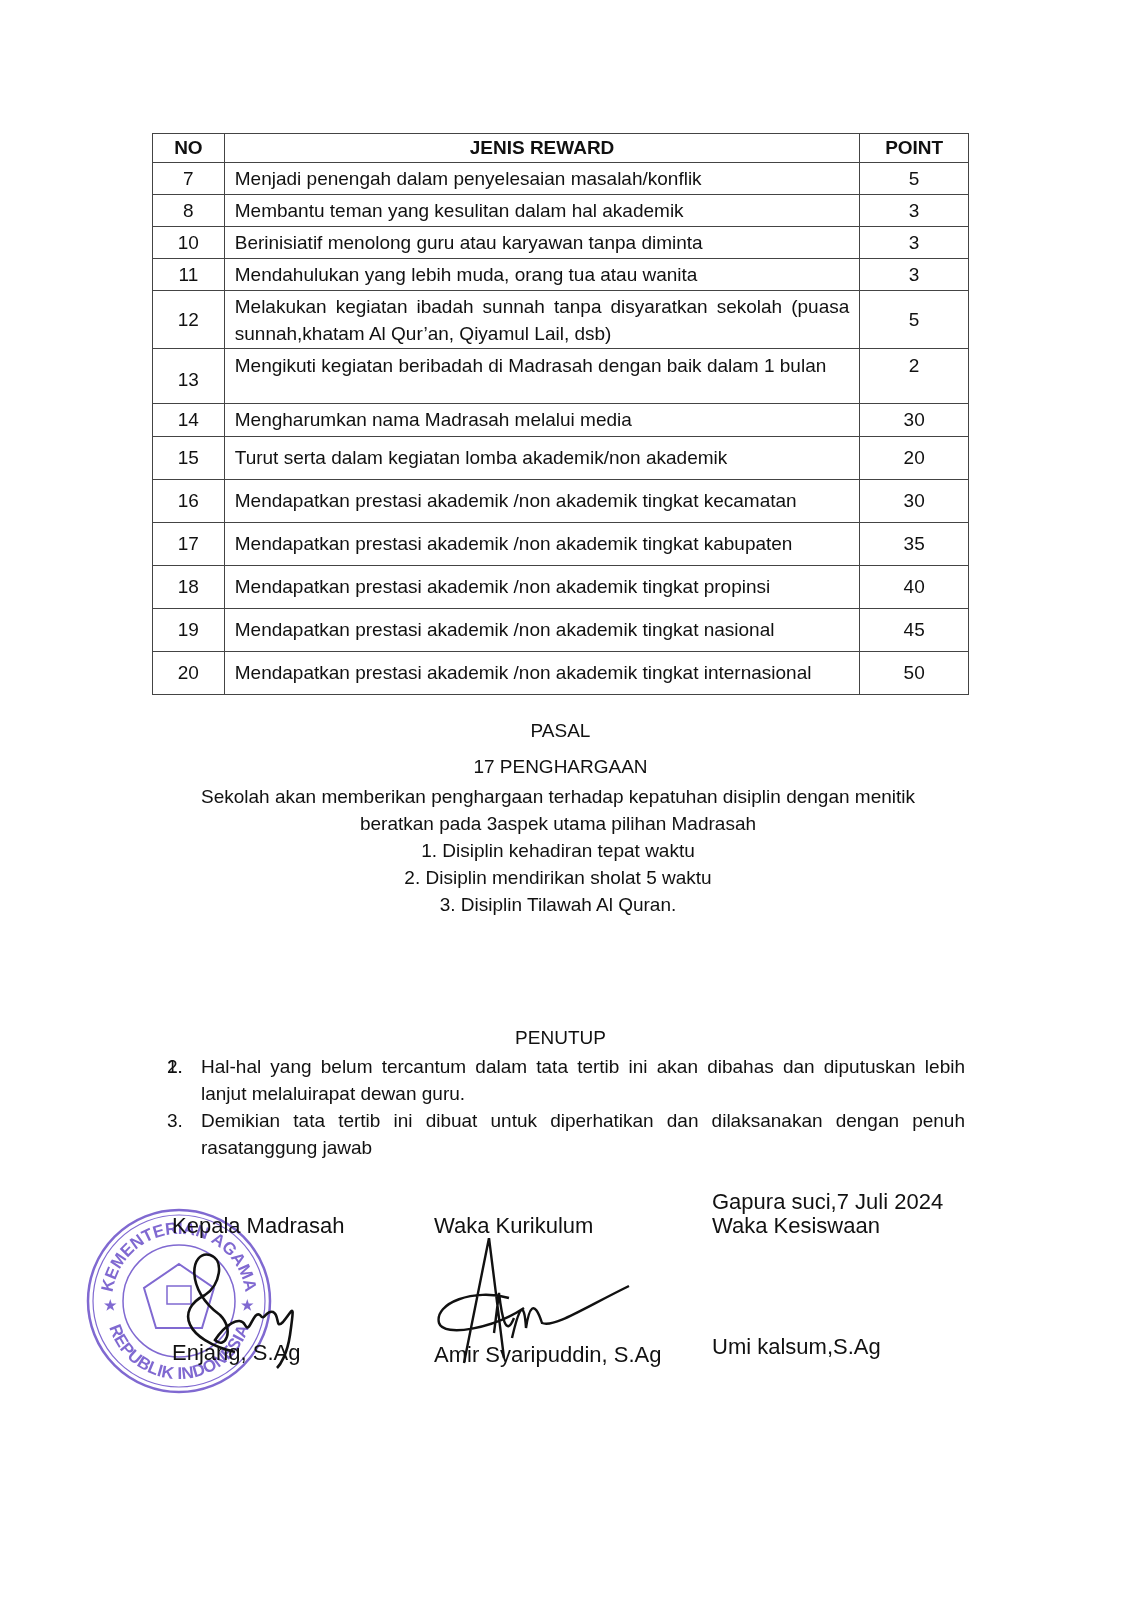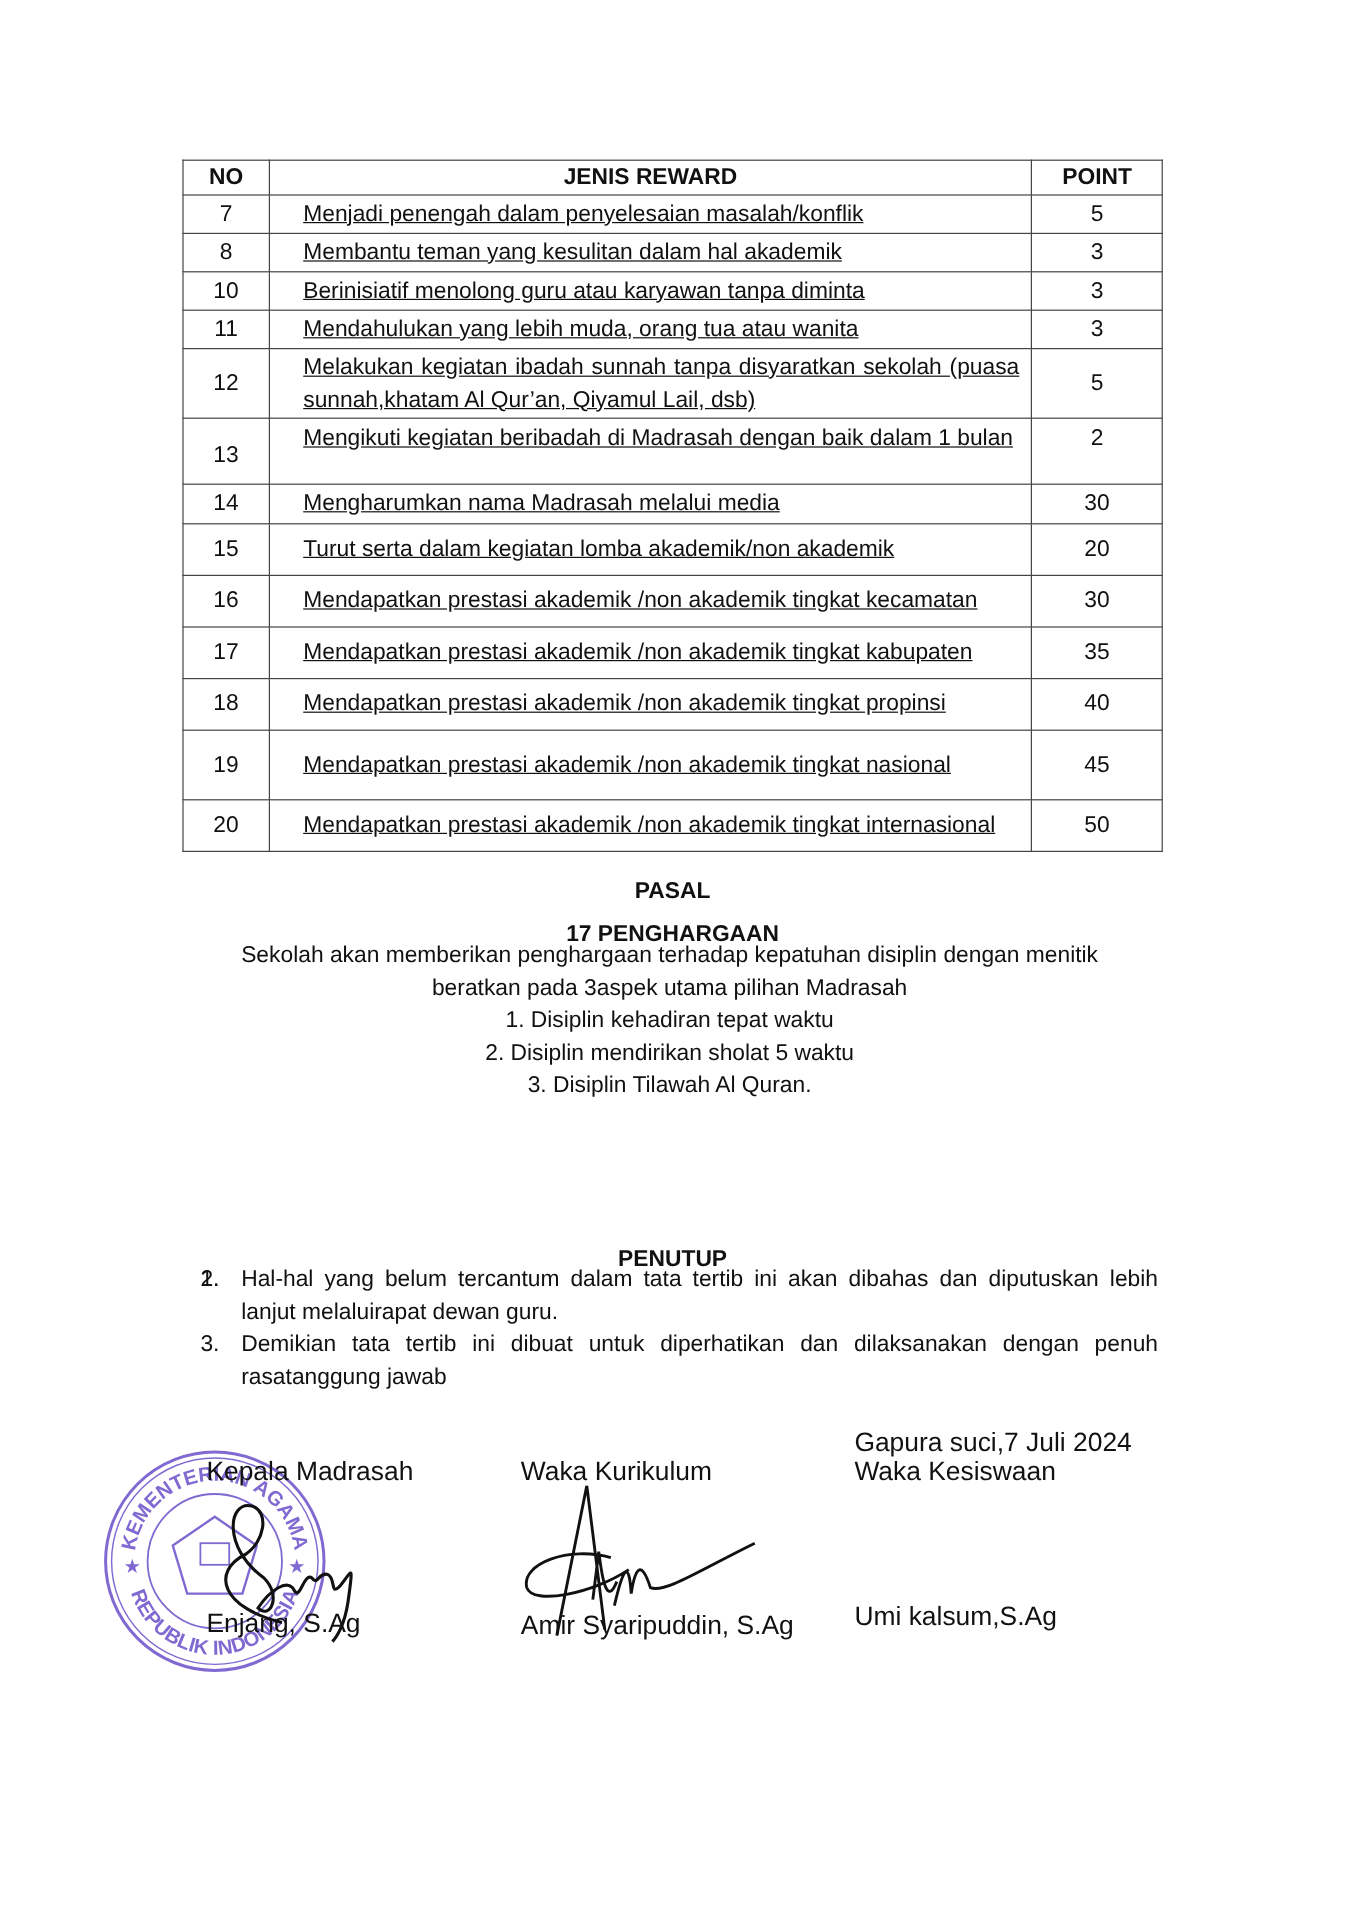--- a/index.html
+++ b/index.html
@@ -13,28 +13,28 @@
     table.reward {
       position: absolute; left: 152px; top: 133px; width: 817px;
       border-collapse: collapse; font-size: 19px; line-height: 24px;
     }
     table.reward th, table.reward td {
       border: 1.2px solid #444; padding: 0 10px; vertical-align: middle;
     }
     table.reward th { font-weight: bold; text-align: center; height: 28px; font-size: 19px; }
     table.reward td.no { text-align: center; width: 52px; padding: 0; }
     table.reward td.pt { text-align: center; width: 108px; padding: 0; }
-    table.reward td.desc { text-align: left; padding-left: 28px; text-decoration: underline; }
+    table.reward td.desc { text-align: left; padding-left: 10px; }
     table.reward td.desc.justify { text-align: justify; text-align-last: left; }
     .cw { width: 72px; } .cd { width: 636px; } .cp { width: 108px; }
 
     
     .center-h {
       position: absolute; left: 152px; width: 817px; text-align: center;
-      font-weight: bold; font-size: 19px; margin-top: 12px;
+      font-weight: normal; font-size: 19px;
     }
     .para {
       position: absolute; left: 152px; width: 812px; font-size: 19px; line-height: 27px;
     }
     .para.justify { text-align: justify; }
     .para .line { display: block; text-align: center; }
 
     ol.closing {
       position: absolute; left: 167px; top: 1053px; width: 798px; margin: 0; padding: 0;
       list-style: none; font-size: 19px; line-height: 27px;
@@ -115,21 +115,21 @@
       <tr style="height:43px">
         <td class="no">17</td>
         <td class="desc">Mendapatkan prestasi akademik /non akademik tingkat kabupaten</td>
         <td class="pt">35</td>
       </tr>
       <tr style="height:43px">
         <td class="no">18</td>
         <td class="desc">Mendapatkan prestasi akademik /non akademik tingkat propinsi</td>
         <td class="pt">40</td>
       </tr>
-      <tr style="height:58px">
+      <tr style="height:43px">
         <td class="no">19</td>
         <td class="desc">Mendapatkan prestasi akademik /non akademik tingkat nasional</td>
         <td class="pt">45</td>
       </tr>
       <tr style="height:43px">
         <td class="no">20</td>
         <td class="desc" style="white-space:nowrap">Mendapatkan prestasi akademik /non akademik tingkat internasional</td>
         <td class="pt">50</td>
       </tr>
     </tbody>

